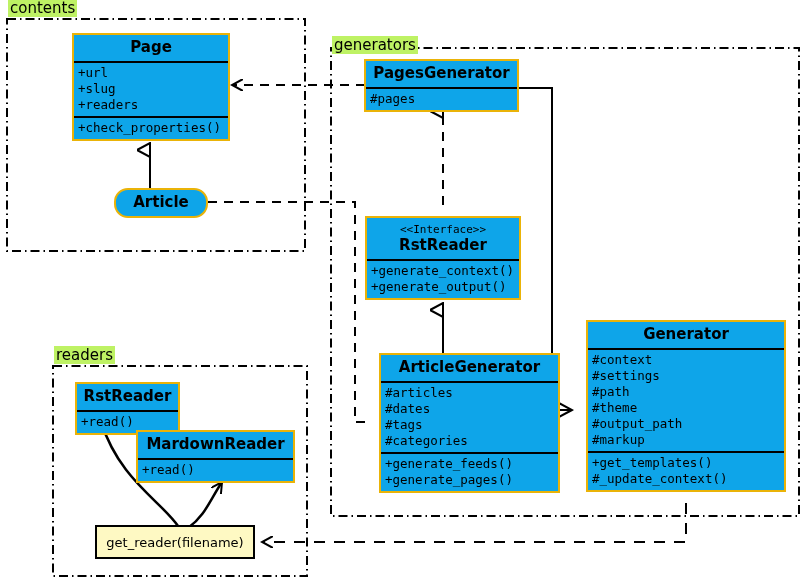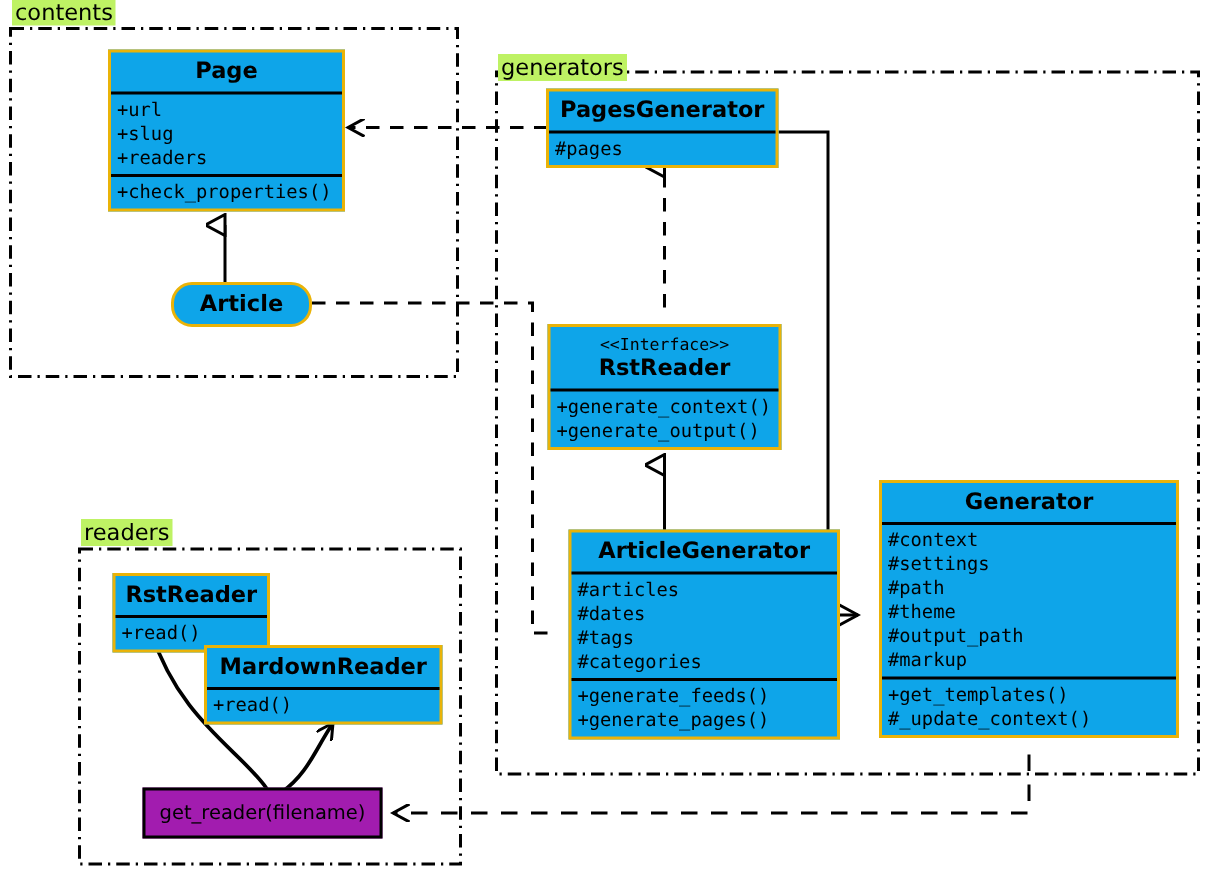--- a/index.html
+++ b/index.html
@@ -68,21 +68,21 @@
     padding: 2px 4px 3px 4px;
     line-height: 16px;
     white-space: nowrap;
   }
   .cls-section div { white-space: nowrap; }
 
   
   .fnbox {
     position: absolute;
     border: 2px solid #000;
-    background: #a21caf;
+    background: #fef9c3;
     box-sizing: border-box;
     display: flex;
     align-items: center;
     justify-content: center;
     font-family: "DejaVu Sans", sans-serif;
     font-size: 13px;
     color: #000;
     white-space: nowrap;
   }
 </style>

